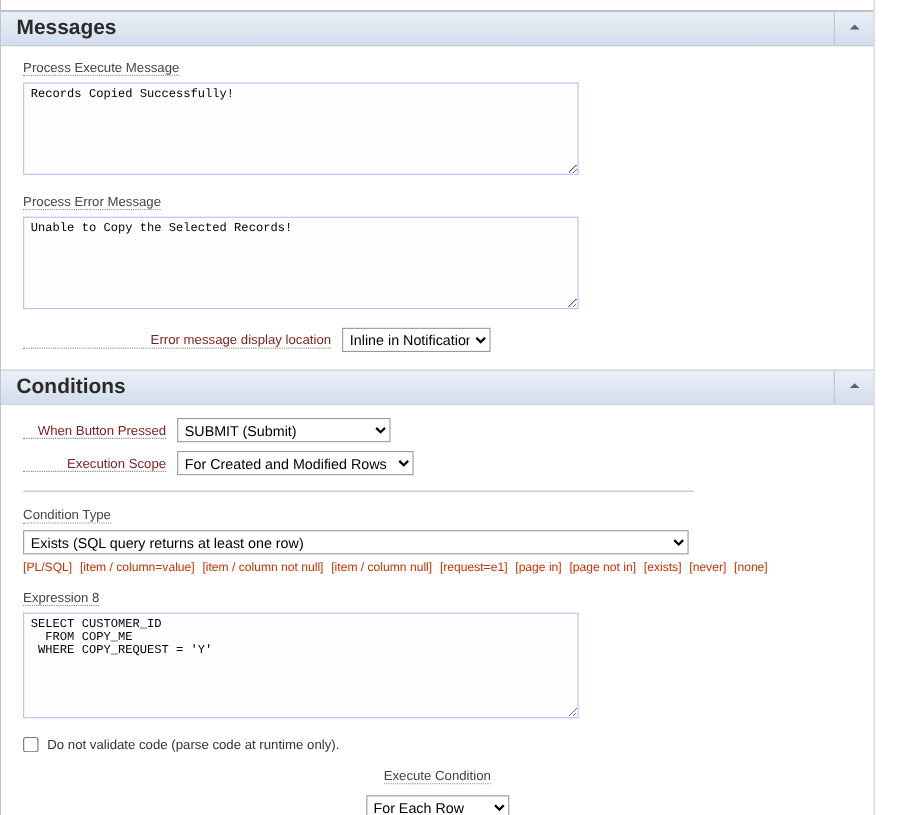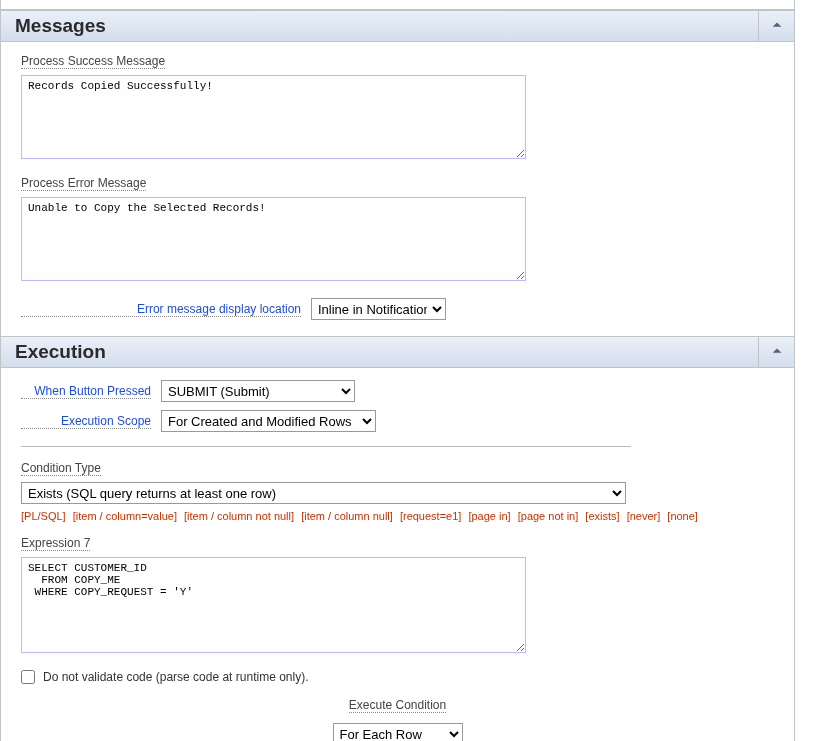--- a/index.html
+++ b/index.html
@@ -74,21 +74,21 @@
   .field-group { margin-bottom: 14px; }
   .inline-row {
     display: flex;
     align-items: center;
     gap: 10px;
     margin-top: 8px;
   }
   .inline-label-right {
     width: 280px;
     text-align: right;
-    color: #1d4ed8;
+    color: #7f1d1d;
     border-bottom: 1px dotted #888;
     display: inline-block;
     cursor: help;
   }
   .inline-label-right.narrow {
     width: 130px;
   }
   .inline-label-left {
     color: #444;
     border-bottom: 1px dotted #888;
@@ -147,37 +147,37 @@
     <div class="collapse-box">
       <span>
         <svg viewBox="0 0 16 16" fill="currentColor">
             <path d="M3 10l5-5 5 5z"></path>
           </svg>
       </span>
     </div>
   </div>
   <div class="section-body">
     <div class="field-group">
-      <span class="field-label">Process Success Message</span><br>
+      <span class="field-label">Process Execute Message</span><br>
       <textarea class="textarea" style="">Records Copied Successfully!</textarea>
     </div>
     <div class="field-group">
       <span class="field-label">Process Error Message</span><br>
       <textarea class="textarea" style="">Unable to Copy the Selected Records!</textarea>
     </div>
     <div class="inline-row">
       <span class="inline-label-right">Error message display location</span>
       <select class="select-error">
         <option>Inline in Notification</option>
       </select>
     </div>
   </div>
 
   <div class="section-header">
-    <span class="title">Execution</span>
+    <span class="title">Conditions</span>
     <div class="collapse-box">
       <span>
         <svg viewBox="0 0 16 16" fill="currentColor">
             <path d="M3 10l5-5 5 5z"></path>
           </svg>
       </span>
     </div>
   </div>
   <div class="section-body">
     <div class="inline-row" style="margin-top:0;">
@@ -205,21 +205,21 @@
       <a>[item / column not null]</a>
       <a>[item / column null]</a>
       <a>[request=e1]</a>
       <a>[page in]</a>
       <a>[page not in]</a>
       <a>[exists]</a>
       <a>[never]</a>
       <a>[none]</a>
     </div>
     <div class="field-group" style="margin-top:14px;">
-      <span class="field-label">Expression 7</span><br>
+      <span class="field-label">Expression 8</span><br>
       <textarea class="textarea" style="height: 96px;">SELECT CUSTOMER_ID
   FROM COPY_ME
  WHERE COPY_REQUEST = 'Y'</textarea>
     </div>
     <div class="checkbox-row">
       <input type="checkbox" style="">
       <span class="checkbox-label">Do not validate code (parse code at runtime only).</span>
     </div>
     <div class="inline-row" style="margin-top:6px;flex-direction:column;">
       <span class="inline-label-left">Execute Condition</span>

